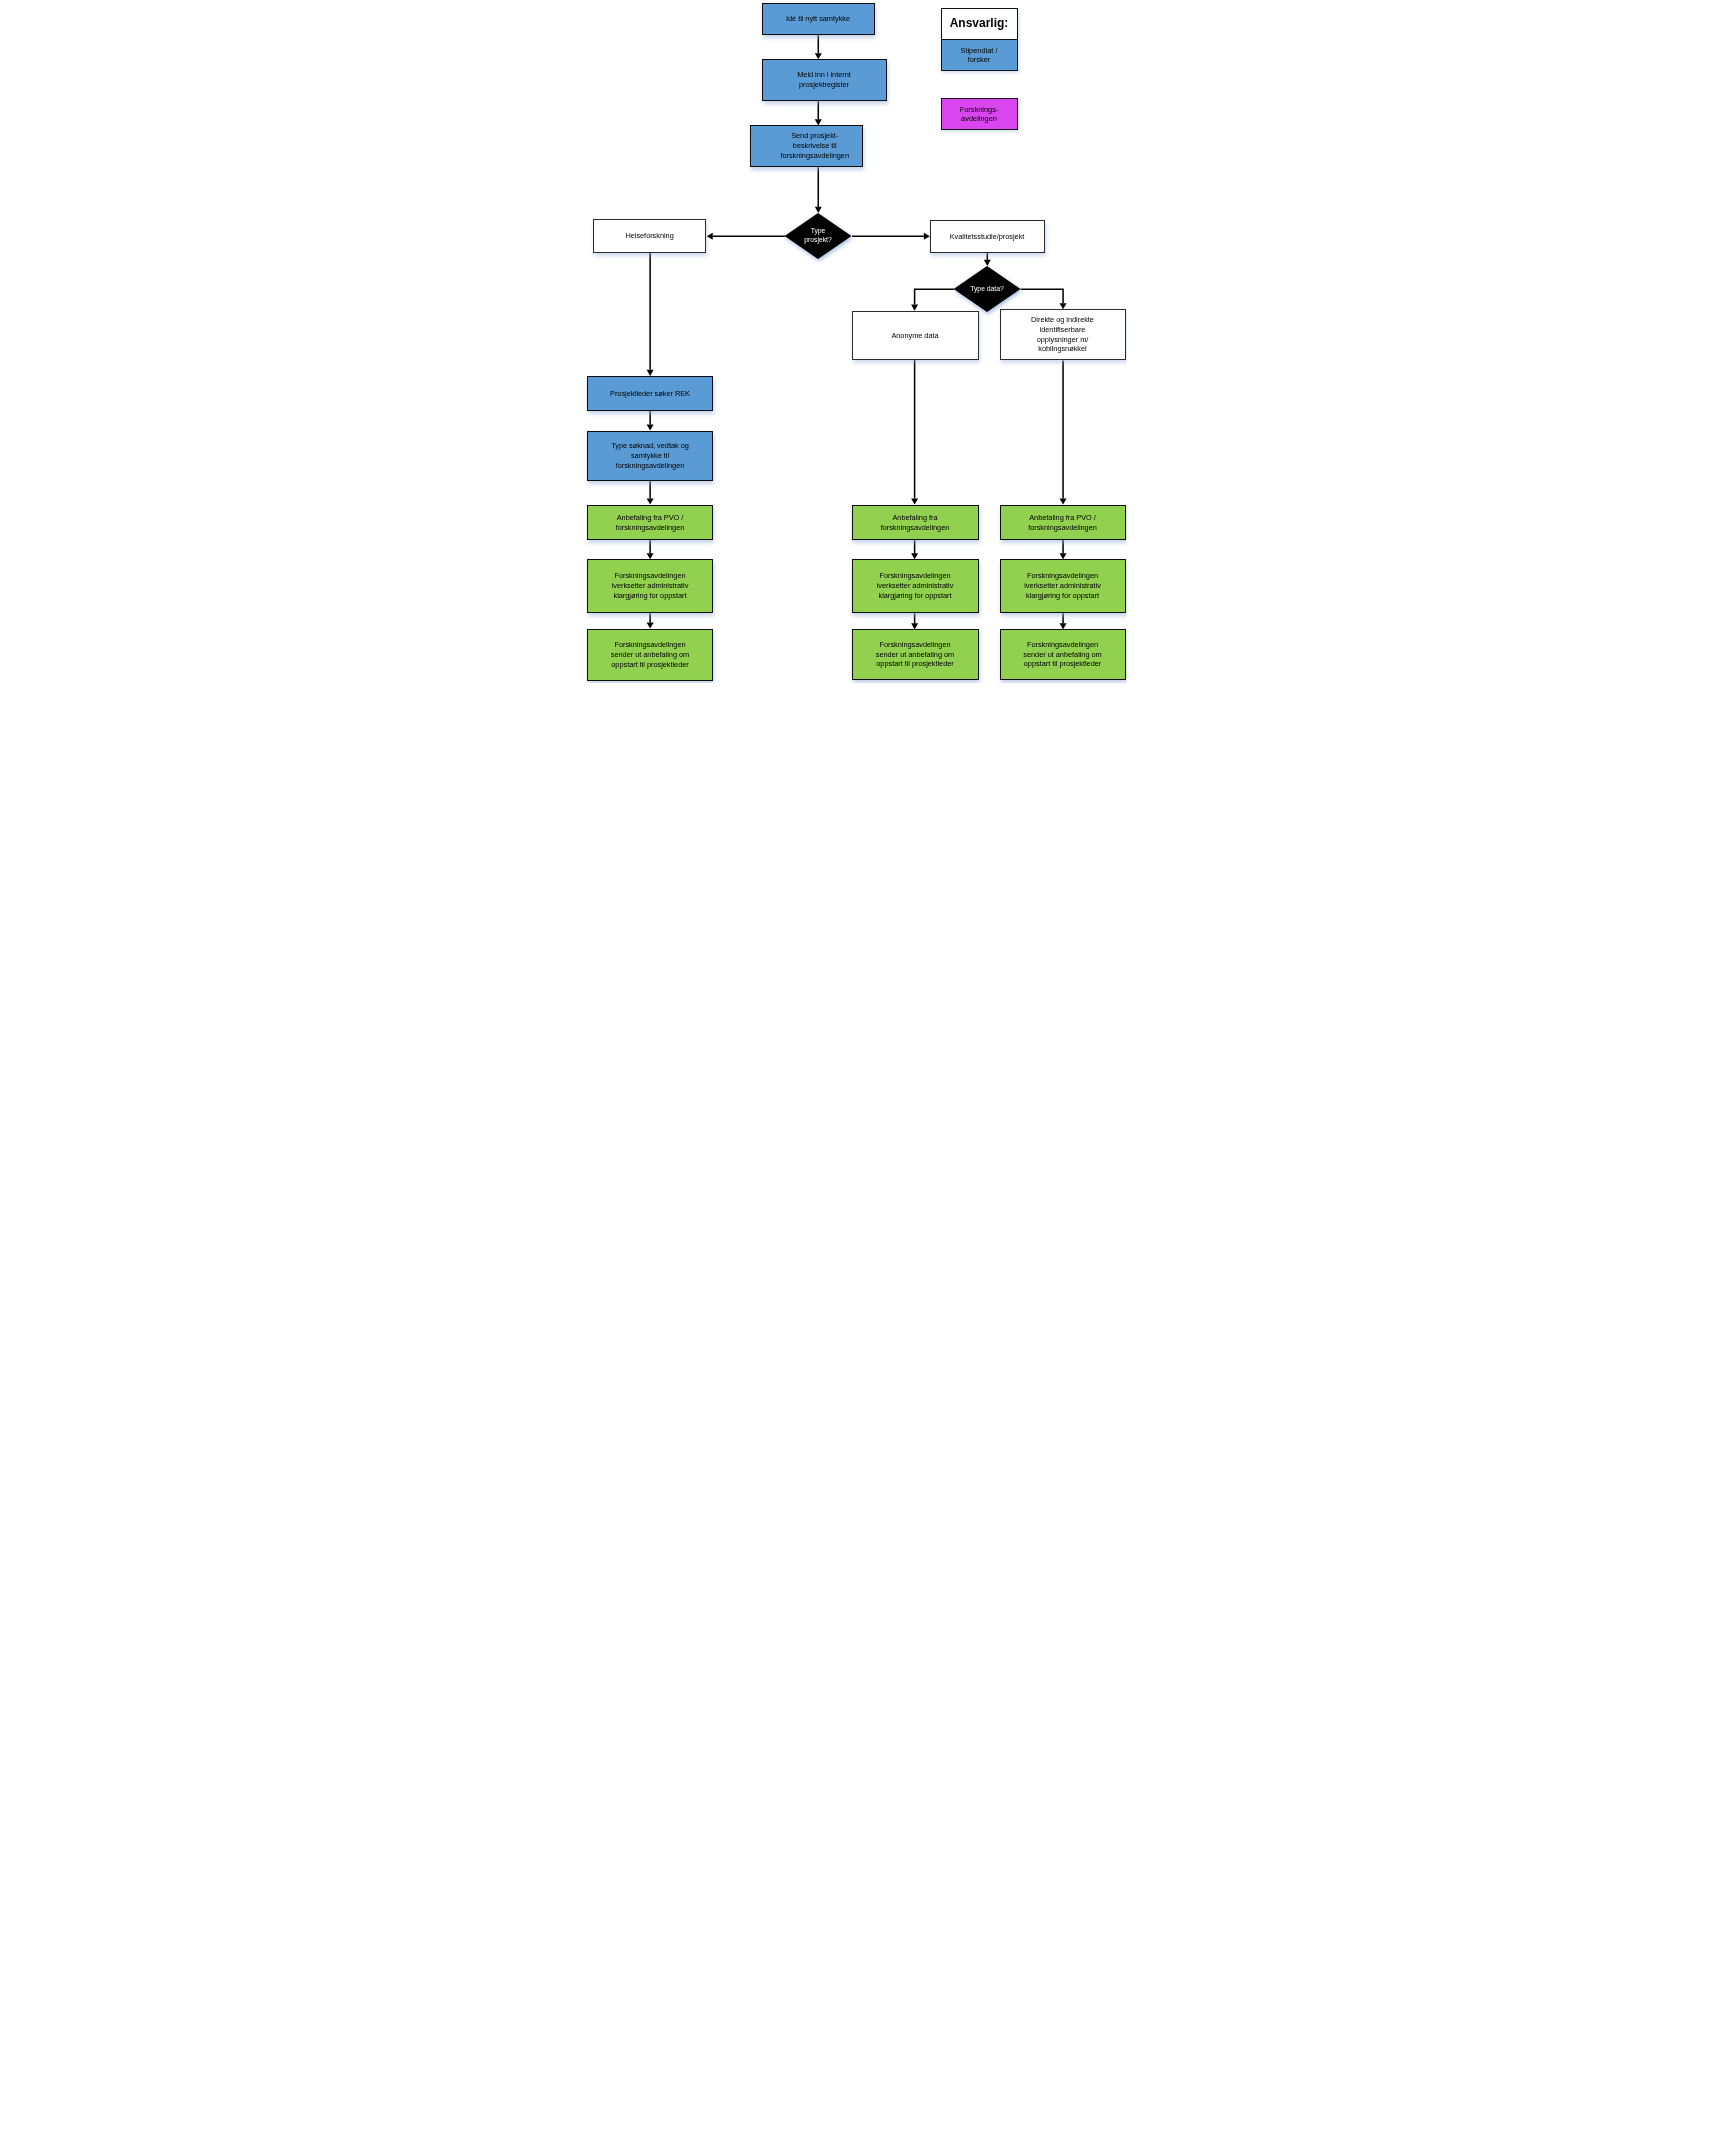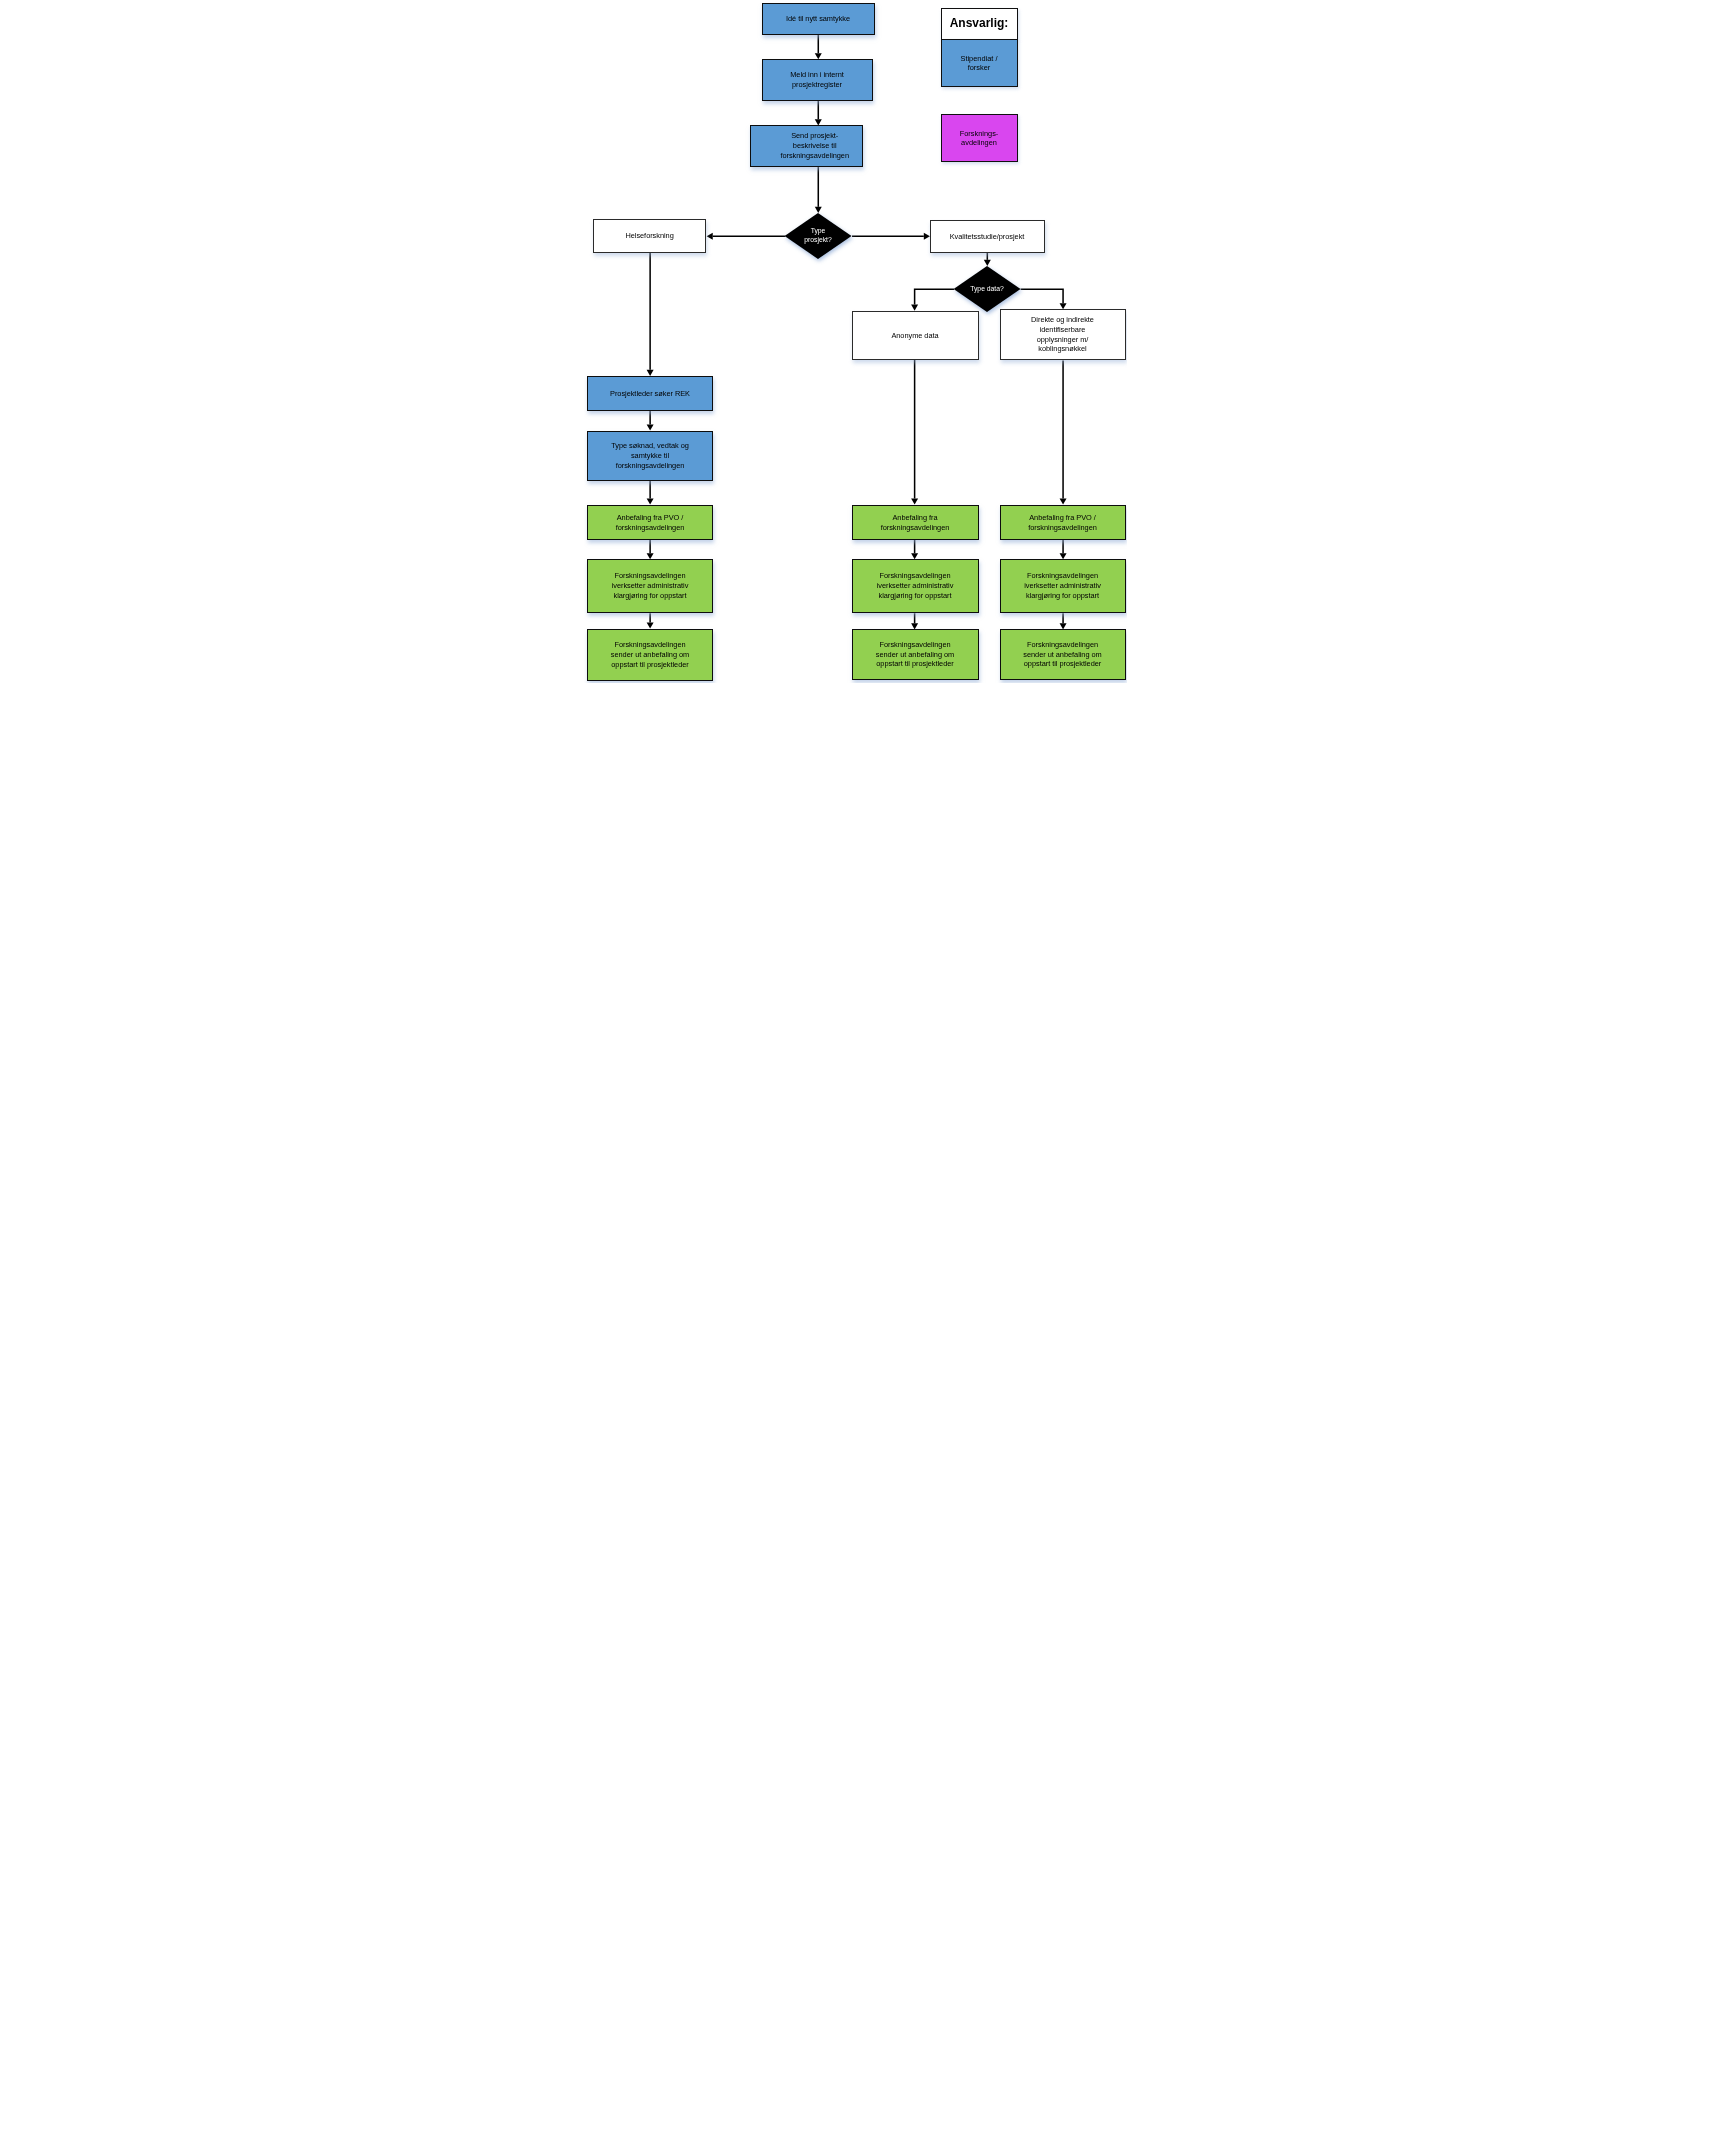--- a/index.html
+++ b/index.html
@@ -47,21 +47,21 @@
   .legend-cell{
     box-sizing:border-box;
     border:0.7px solid #101010;
     display:flex;align-items:center;justify-content:center;
     text-align:center;white-space:pre-line;
     font-size:7.4px;line-height:1.3;
     box-shadow:0.9px 1.8px 3.1px rgba(148,175,215,0.4);
   }
   .legend-cell + .legend-cell{margin-top:-0.7px;}
   .legend-title{height:32px;background:#ffffff;font-weight:bold;font-size:12px;}
-  .legend-item{height:48px;}
+  .legend-item{height:32px;}
   svg.connectors{
     position:absolute;left:0;top:0;
     pointer-events:none;
   }
   svg.connectors line, svg.connectors polyline{
     stroke:#000;stroke-width:3.5;fill:none;
   }
   svg.connectors polygon{fill:#000;stroke:none;}
 </style>
 </head>
@@ -143,21 +143,21 @@
         <polygon points="1086,1263 1102,1263 1094,1277"></polygon>
     </g>
     <g>
       <line x1="1094" y1="1400" x2="1094" y2="1423"></line>
         <polygon points="1086,1423 1102,1423 1094,1437"></polygon>
     </g>
   </svg>
 
   <div class="node box-colored" style="left: 178px; top: 3.1px; width: 113px; height: 32px; background-color: rgb(91, 155, 213);">Idé til nytt samtykke</div>
 
-  <div class="node box-colored" style="left: 178px; top: 59px; width: 111px; height: 42px; background-color: rgb(91, 155, 213);">Meld inn i internt
+  <div class="node box-colored" style="left: 178px; top: 59px; width: 125px; height: 42px; background-color: rgb(91, 155, 213);">Meld inn i internt
 prosjektregister</div>
 
   <div class="node box-colored" style="left: 166px; top: 125px; width: 113px; height: 42px; background-color: rgb(91, 155, 213); padding-left: 20px;">Send prosjekt-
 beskrivelse til
 forskningsavdelingen</div>
 
   <div class="legend">
     <div class="legend-cell legend-title">Ansvarlig:</div>
     <div class="legend-cell legend-item" style="background-color: rgb(91, 155, 213);">Stipendiat /
 forsker</div>

